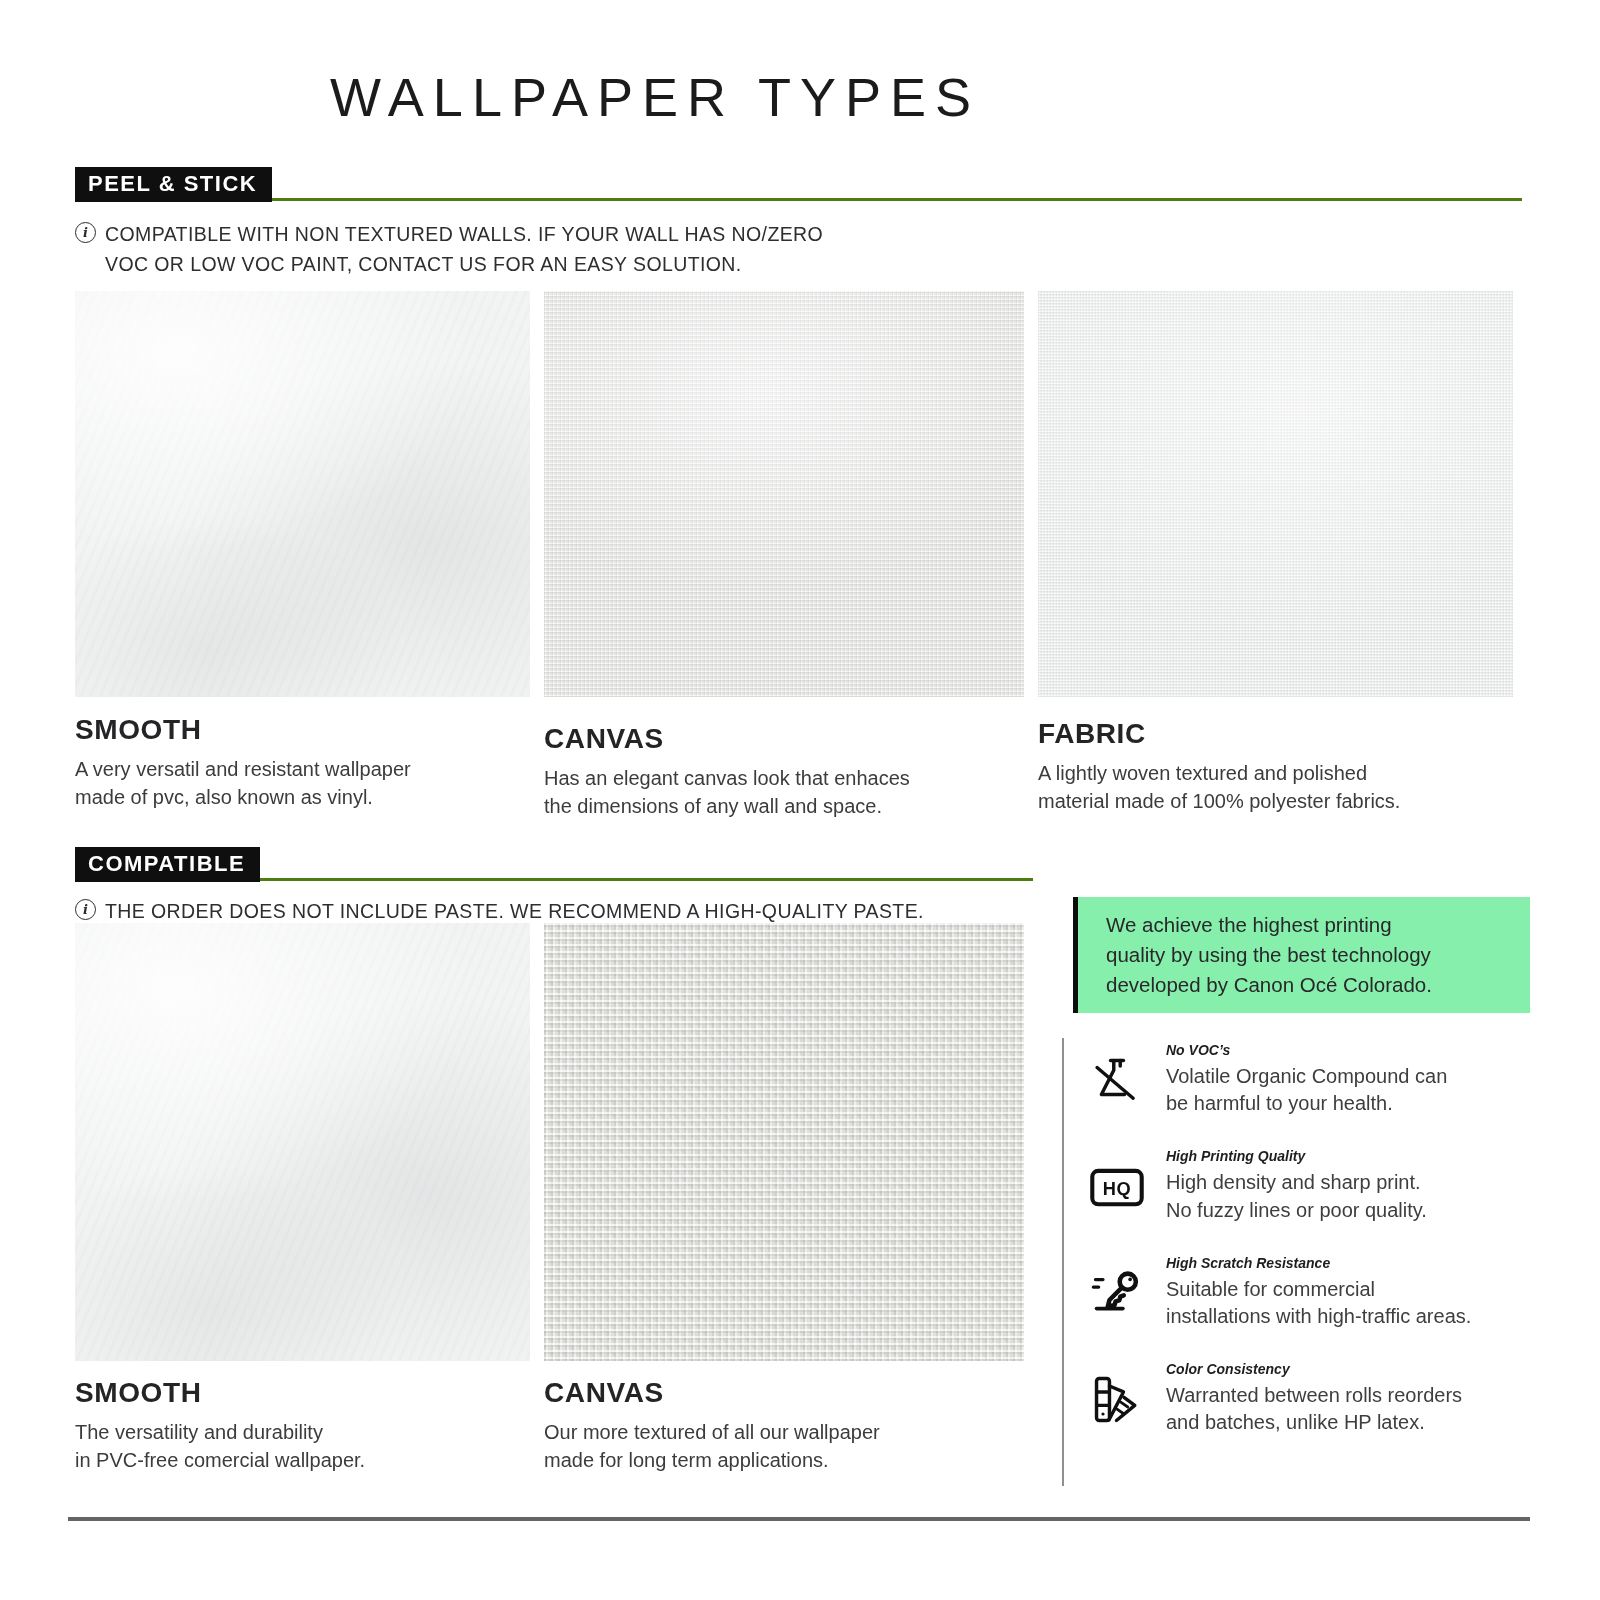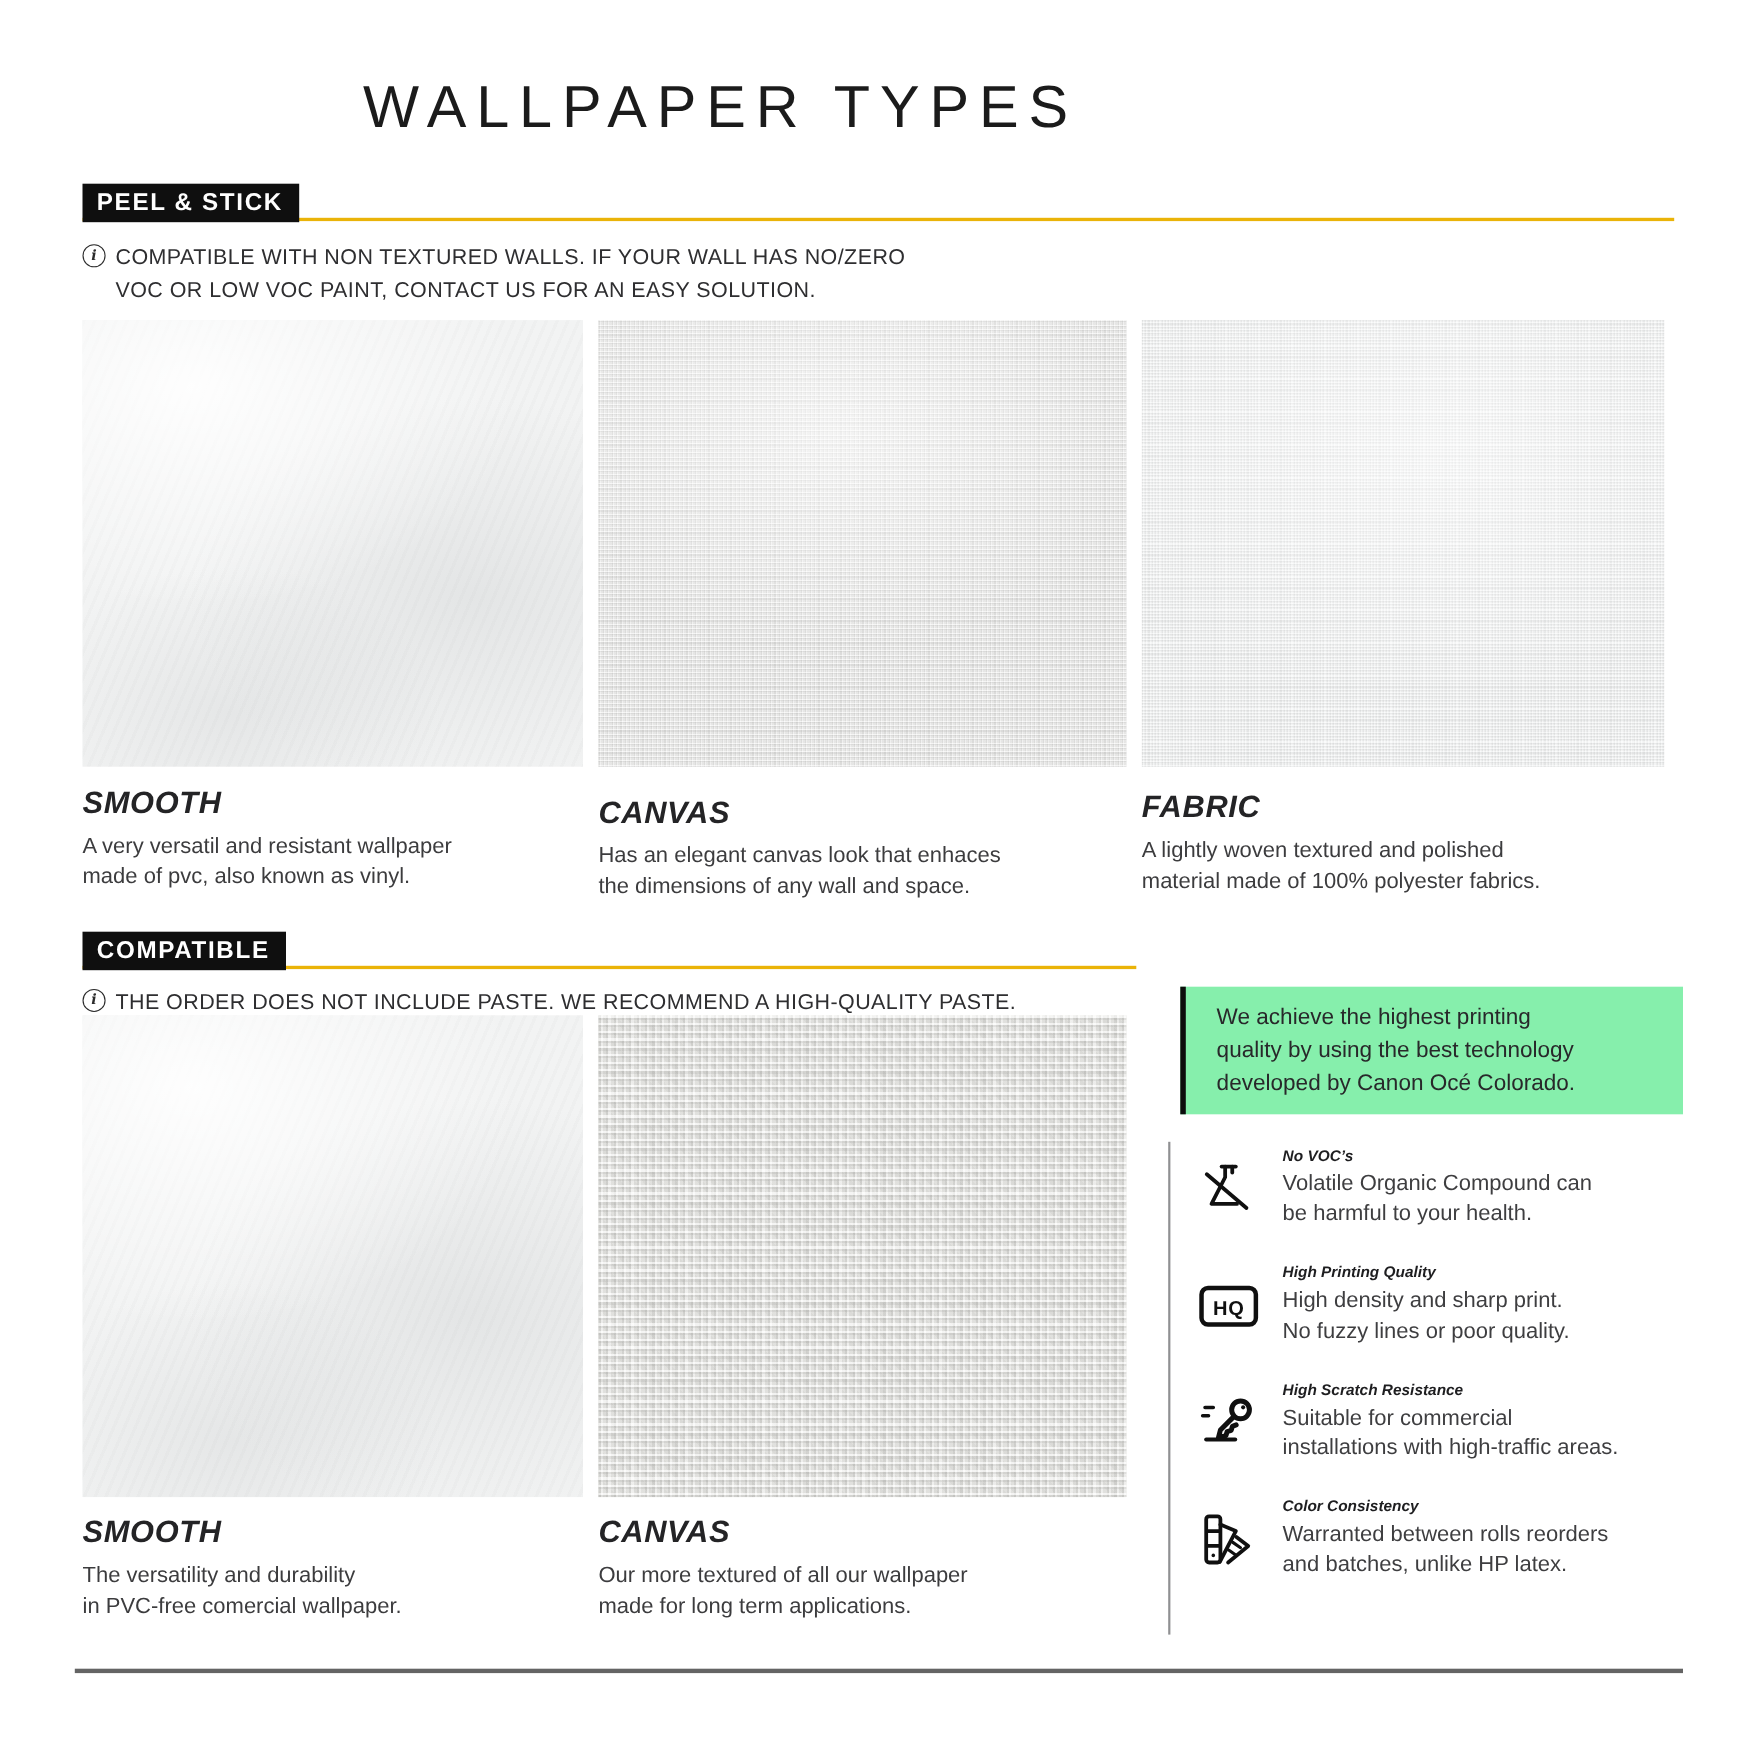--- a/index.html
+++ b/index.html
@@ -10,21 +10,21 @@
   }
   .abs { position:absolute; }
 
   
   .page-title {
     left:0; top:66px; width:1310px; text-align:center;
     font-size:54px; font-weight:300; letter-spacing:9px; color:#1b1b1b;
   }
 
   
-  .section-rule { height:38px; border-bottom:3px solid #eab308; }
+  .section-rule { height:38px; border-bottom:3px solid #4d7c0f; }
   .badge {
     position:absolute; left:0; bottom:-4px;
     background:#0f0f0f; color:#ffffff;
     font-size:22px; font-weight:700; letter-spacing:1.5px;
     padding:6px 15px 7px 13px; line-height:1;
   }
   .rule-peel { left:75px; top:163px; width:1447px; }
   .rule-trad { left:75px; top:843px; width:958px; }
 
   
@@ -79,21 +79,20 @@
       repeating-linear-gradient(90deg, rgba(106,106,103,0.16) 0 2px, rgba(255,255,255,0.50) 2px 4px, rgba(0,0,0,0.03) 4px 7px),
       repeating-linear-gradient(47deg, rgba(0,0,0,0.025) 0 4px, rgba(255,255,255,0.04) 4px 9px);
   }
 
   
   .caption-row-1 { left:75px; top:714px; width:1438px; }
   .caption-row-2 { left:75px; top:1377px; width:949px; }
   .caption h3 {
     font-size:28px; font-weight:700; letter-spacing:0.6px; color:#242426;
     margin-bottom:10px;
-    font-style:italic;
   }
   .caption p {
     white-space:pre-line; font-size:20px; color:#3c3c3e; line-height:1.38;
   }
   .nudge-9 { margin-top:9px; }
   .nudge-4 { margin-top:4px; }
 
   
   .quote-box {
     left:1073px; top:897px; width:457px;

